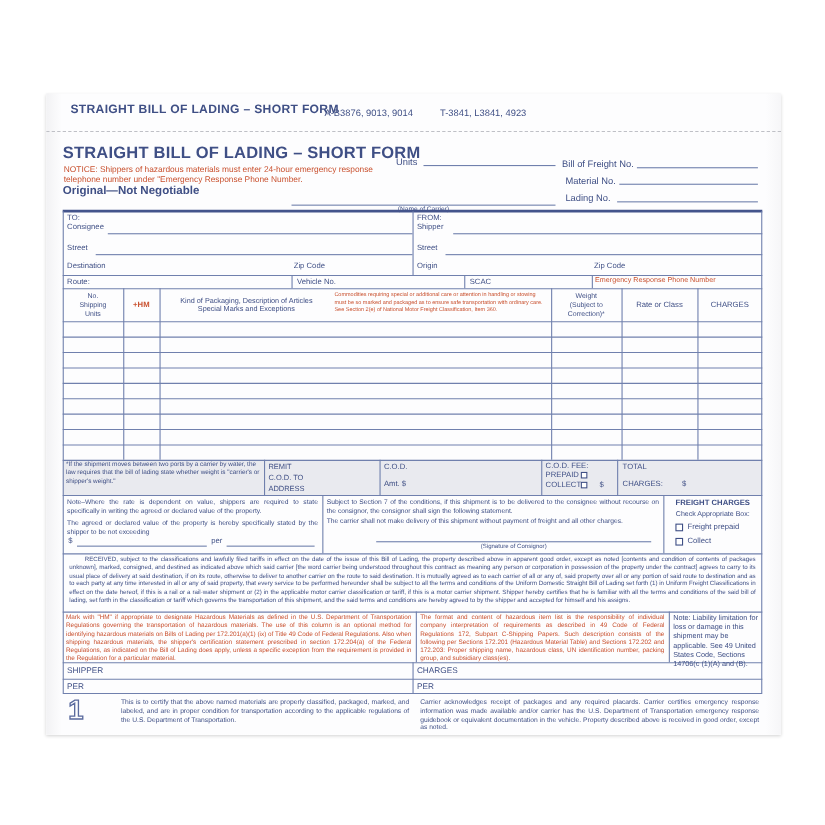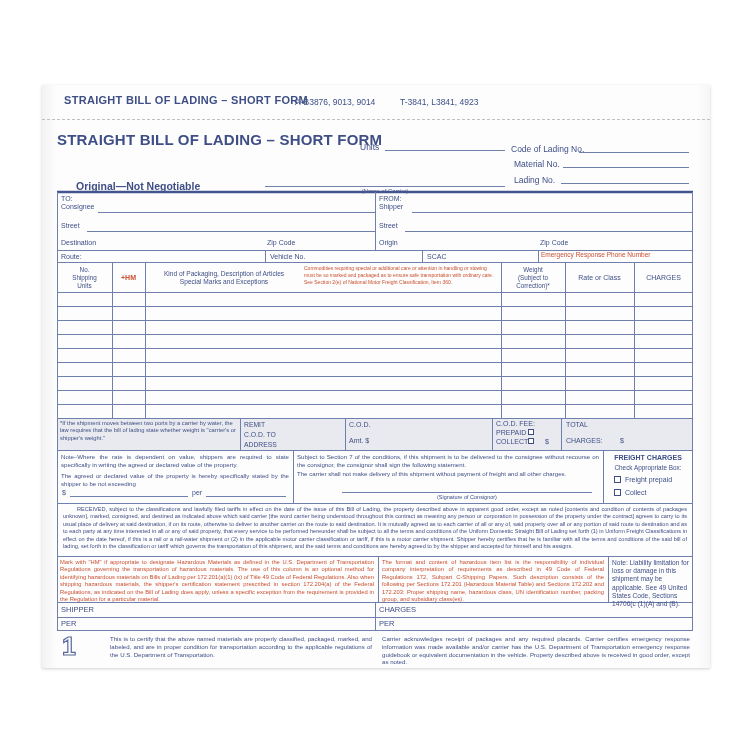--- a/index.html
+++ b/index.html
@@ -47,28 +47,29 @@
 <body>
 
 <div class="sheet">
 
   <div class="abs sb" style="left:22px;top:9px;font-size:11px;letter-spacing:.3px;">STRAIGHT BILL OF LADING – SHORT FORM</div>
   <div class="abs t85" style="left:253px;top:12px;">A-B3876, 9013, 9014</div>
   <div class="abs t85" style="left:358px;top:12px;">T-3841, L3841, 4923</div>
   <div class="perf"></div>
 
   <div class="abs sb" style="left:15px;top:46px;font-size:15px;letter-spacing:.2px;">STRAIGHT BILL OF LADING – SHORT FORM</div>
-  <div class="abs b" style="left:15px;top:95px;font-size:10.5px;margin-left:19px;">Original—Not Negotiable</div>
+  <div class="abs red" style="left:16px;top:64px;width:298px;font-size:7.6px;line-height:1.25;">NOTICE: Shippers of hazardous materials must enter 24-hour emergency response telephone number under "Emergency Response Phone Number.</div>
+  <div class="abs b" style="left:15px;top:82px;font-size:10.5px;">Original—Not Negotiable</div>
 
   <div class="fline" style="left:223px;top:101px;width:240px;"></div>
   <div class="abs ctr t6" style="left:223px;top:103px;width:240px;">(Name of Carrier)</div>
 
   <div class="abs t85" style="left:318px;top:57px;">Units</div>
   <div class="fline" style="left:343px;top:65px;width:120px;"></div>
-  <div class="abs t85" style="left:469px;top:59px;">Code of Lading No.</div>
+  <div class="abs t85" style="left:469px;top:59px;">Bill of Freight No.</div>
   <div class="fline" style="left:537px;top:67px;width:110px;"></div>
   <div class="abs t85" style="left:472px;top:74px;">Material No.</div>
   <div class="fline" style="left:521px;top:82px;width:126px;"></div>
   <div class="abs t85" style="left:472px;top:90px;">Lading No.</div>
   <div class="fline" style="left:519px;top:98px;width:128px;"></div>
 
   <div class="cod-strip"></div>
 
   <svg class="grid" width="668" height="583" viewBox="0 0 668 583">
     <g stroke="#44548c" stroke-width="2.5">

